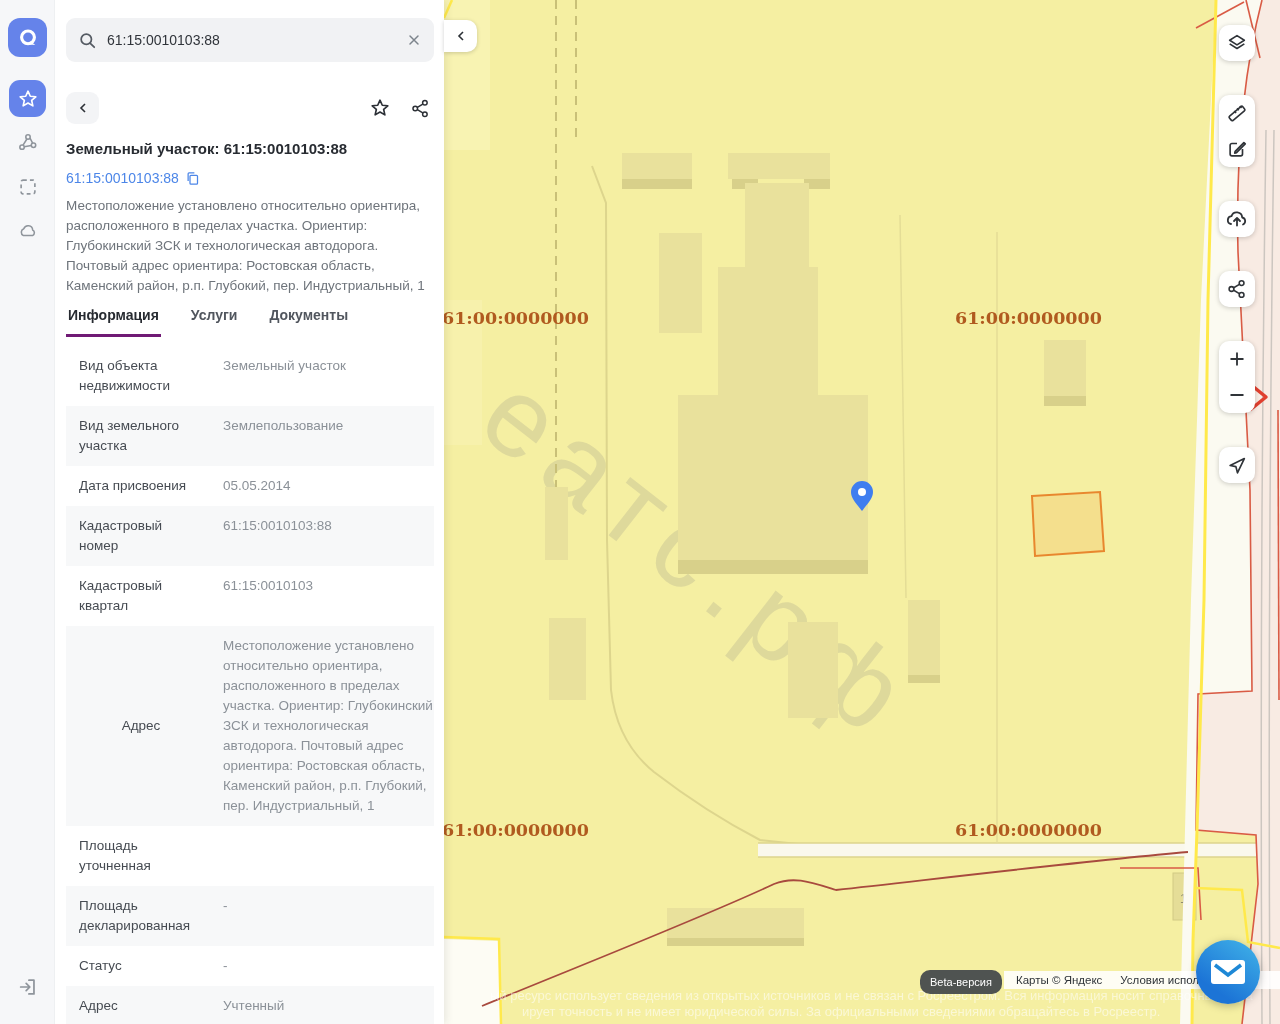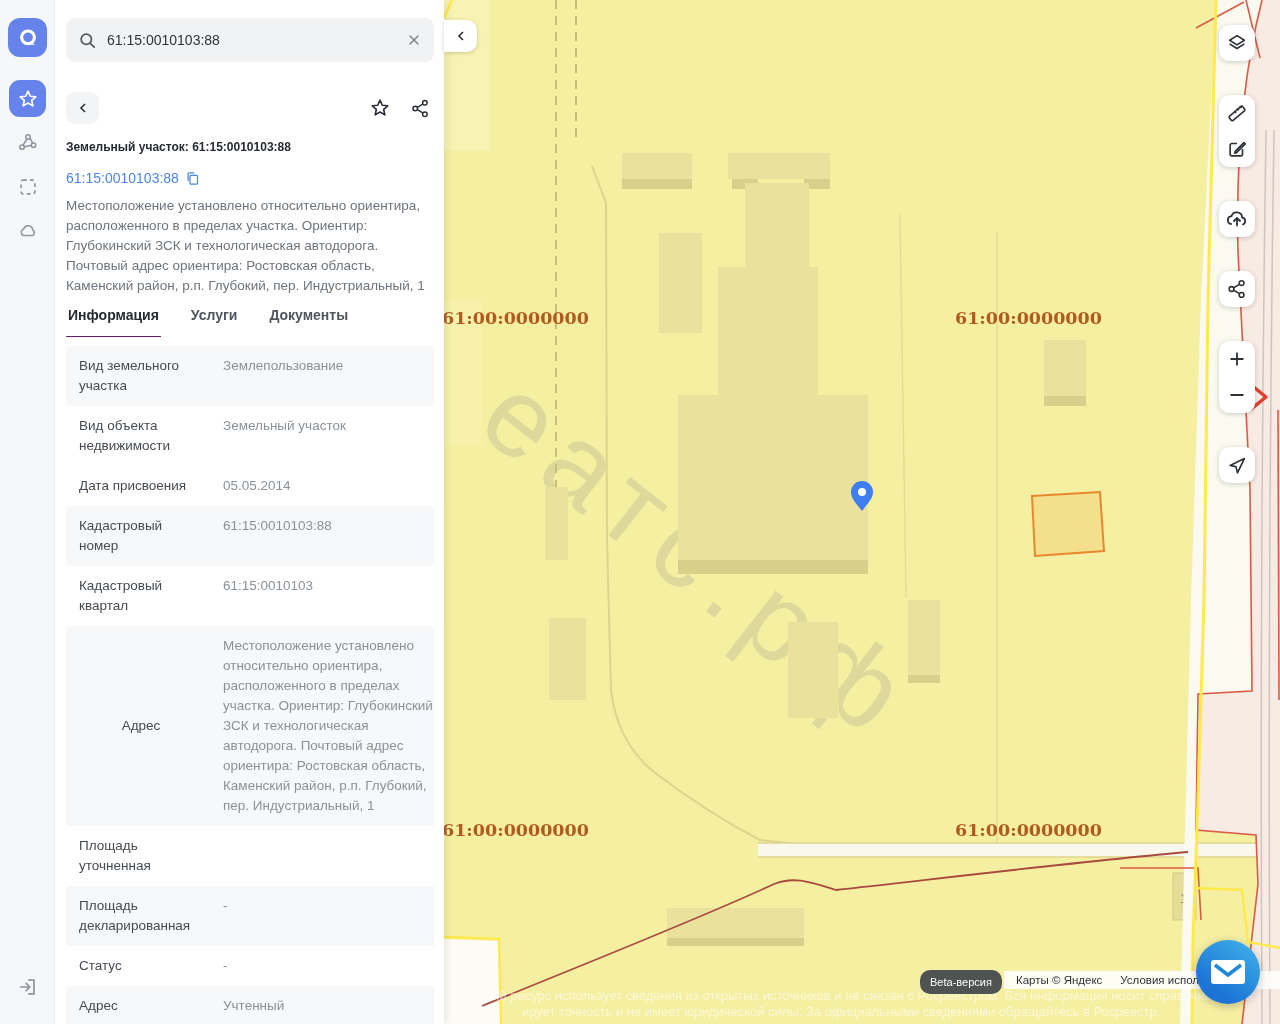--- a/index.html
+++ b/index.html
@@ -23,29 +23,29 @@
   .search { position:absolute; left:11px; top:18px; width:368px; height:44px;
     background:#f1f2f4; border-radius:9px; display:flex; align-items:center; padding:0 12px; }
   .search input { flex:1; border:none; outline:none; background:transparent;
     font-size:14px; color:#30343a; font-family:inherit; margin-left:10px; }
   .hdr-row { position:absolute; left:11px; top:92px; width:368px; height:32px; }
   .back-btn { position:absolute; left:0; top:0; width:33px; height:32px;
     background:#f3f4f6; border-radius:9px; display:flex; align-items:center; justify-content:center; }
   .hdr-ico { position:absolute; top:0; width:32px; height:32px; border-radius:9px;
     display:flex; align-items:center; justify-content:center; }
   .title { position:absolute; left:11px; top:140px; width:368px;
-    font-size:12px; font-weight:bold; color:#272b31; }
+    font-size:15px; font-weight:bold; color:#272b31; }
   .cadlink { position:absolute; left:11px; top:170px; font-size:14px; color:#4c86e8;
     display:flex; align-items:center; gap:6px; }
   .descr { position:absolute; left:11px; top:196px; width:370px;
     font-size:13.5px; line-height:20px; color:#6e747b; }
   .tabs { position:absolute; left:11px; top:305px; width:368px; height:32px;
     display:flex; gap:28px; }
   .tab { font-size:14px; font-weight:600; color:#51565e; padding:2px 2px 10px 2px; }
-  .tab.active { color:#272b31; border-bottom:1px solid #701a75; }
+  .tab.active { color:#272b31; border-bottom:3px solid #701a75; }
   .table { position:absolute; left:11px; top:346px; width:368px; }
   .row { display:grid; grid-template-columns:132px 1fr; padding:10px 0 10px 13px; }
   .row.gray { background:#f7f8f9; }
   .row .lbl { font-size:13.5px; line-height:20px; color:#464b52; padding-right:8px; }
   .row .val { font-size:13.5px; line-height:20px; color:#8b9198; padding-left:12px; }
 
   
   .map { position:absolute; left:444px; top:0; width:836px; height:1024px; overflow:hidden; }
   .collapse-btn { position:absolute; left:444px; top:20px; width:33px; height:32px;
     background:#fff; border-radius:0 10px 10px 0; box-shadow:0 1px 4px rgba(0,0,0,.18);
@@ -324,29 +324,29 @@
 
   <div class="descr">Местоположение установлено относительно ориентира, расположенного в пределах участка. Ориентир: Глубокинский ЗСК и технологическая автодорога. Почтовый адрес ориентира: Ростовская область, Каменский район, р.п. Глубокий, пер. Индустриальный, 1</div>
 
   <div class="tabs">
     <div class="tab active">Информация</div>
     <div class="tab">Услуги</div>
     <div class="tab">Документы</div>
   </div>
 
   <div class="table">
+    <div class="row">
+      <div class="lbl">Вид объекта недвижимости</div>
+      <div class="val">Земельный участок</div>
+    </div>
     <div class="row gray">
       <div class="lbl">Вид земельного участка</div>
       <div class="val">Землепользование</div>
     </div>
     <div class="row">
-      <div class="lbl">Вид объекта недвижимости</div>
-      <div class="val">Земельный участок</div>
-    </div>
-    <div class="row">
       <div class="lbl">Дата присвоения</div>
       <div class="val">05.05.2014</div>
     </div>
     <div class="row gray">
       <div class="lbl">Кадастровый номер</div>
       <div class="val">61:15:0010103:88</div>
     </div>
     <div class="row">
       <div class="lbl">Кадастровый квартал</div>
       <div class="val">61:15:0010103</div>

